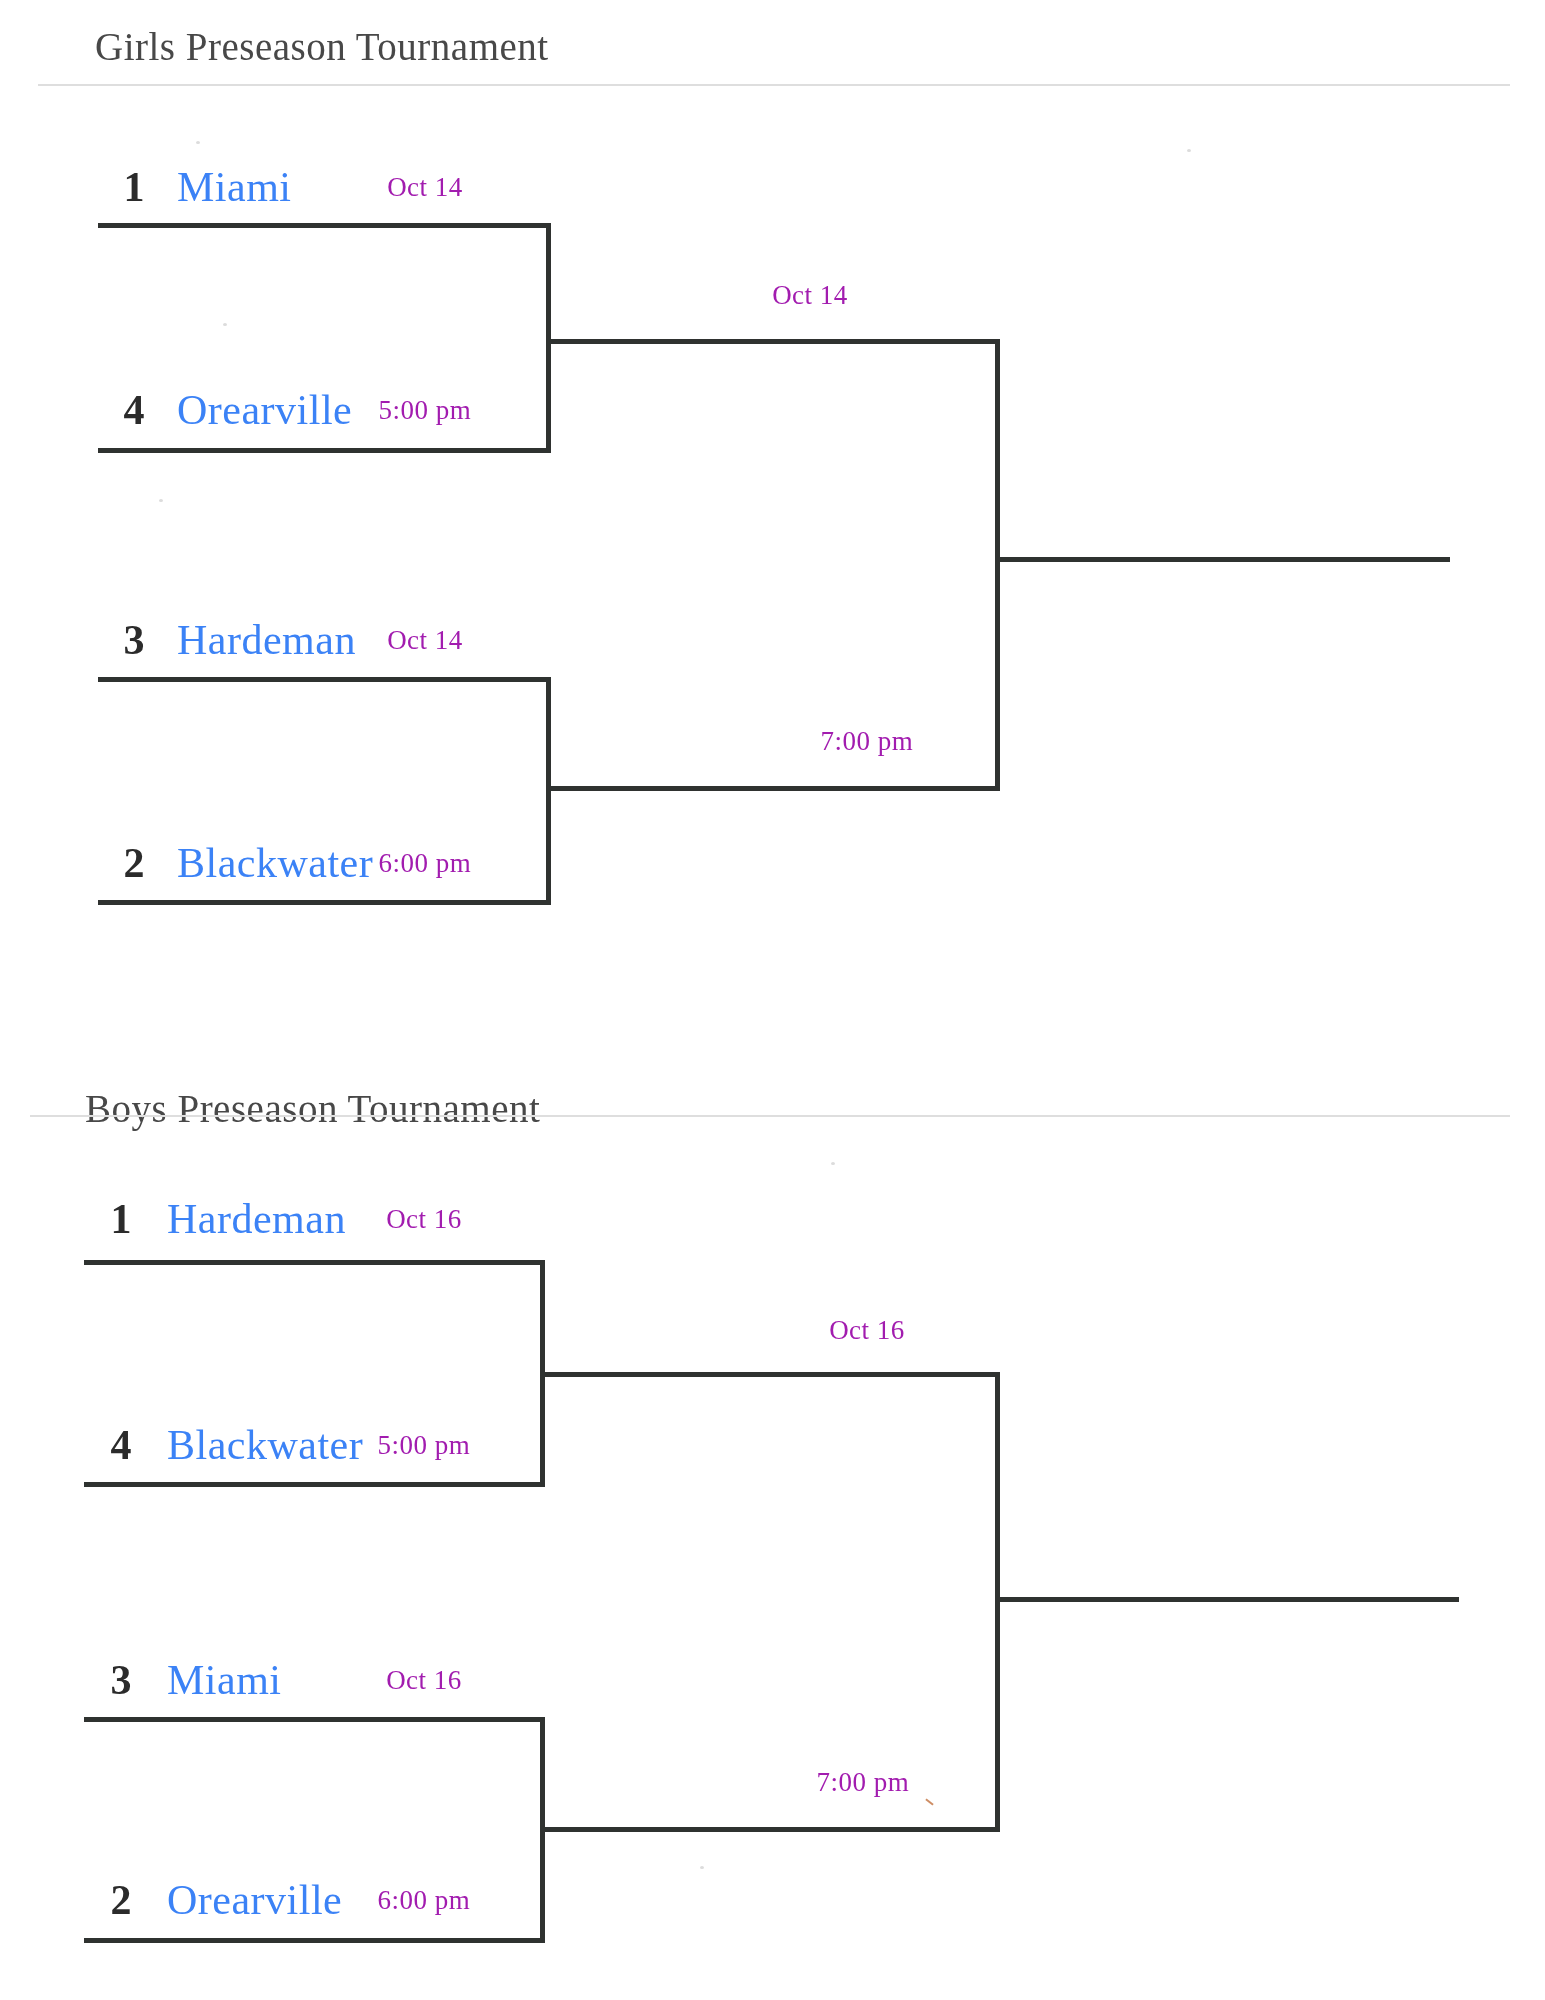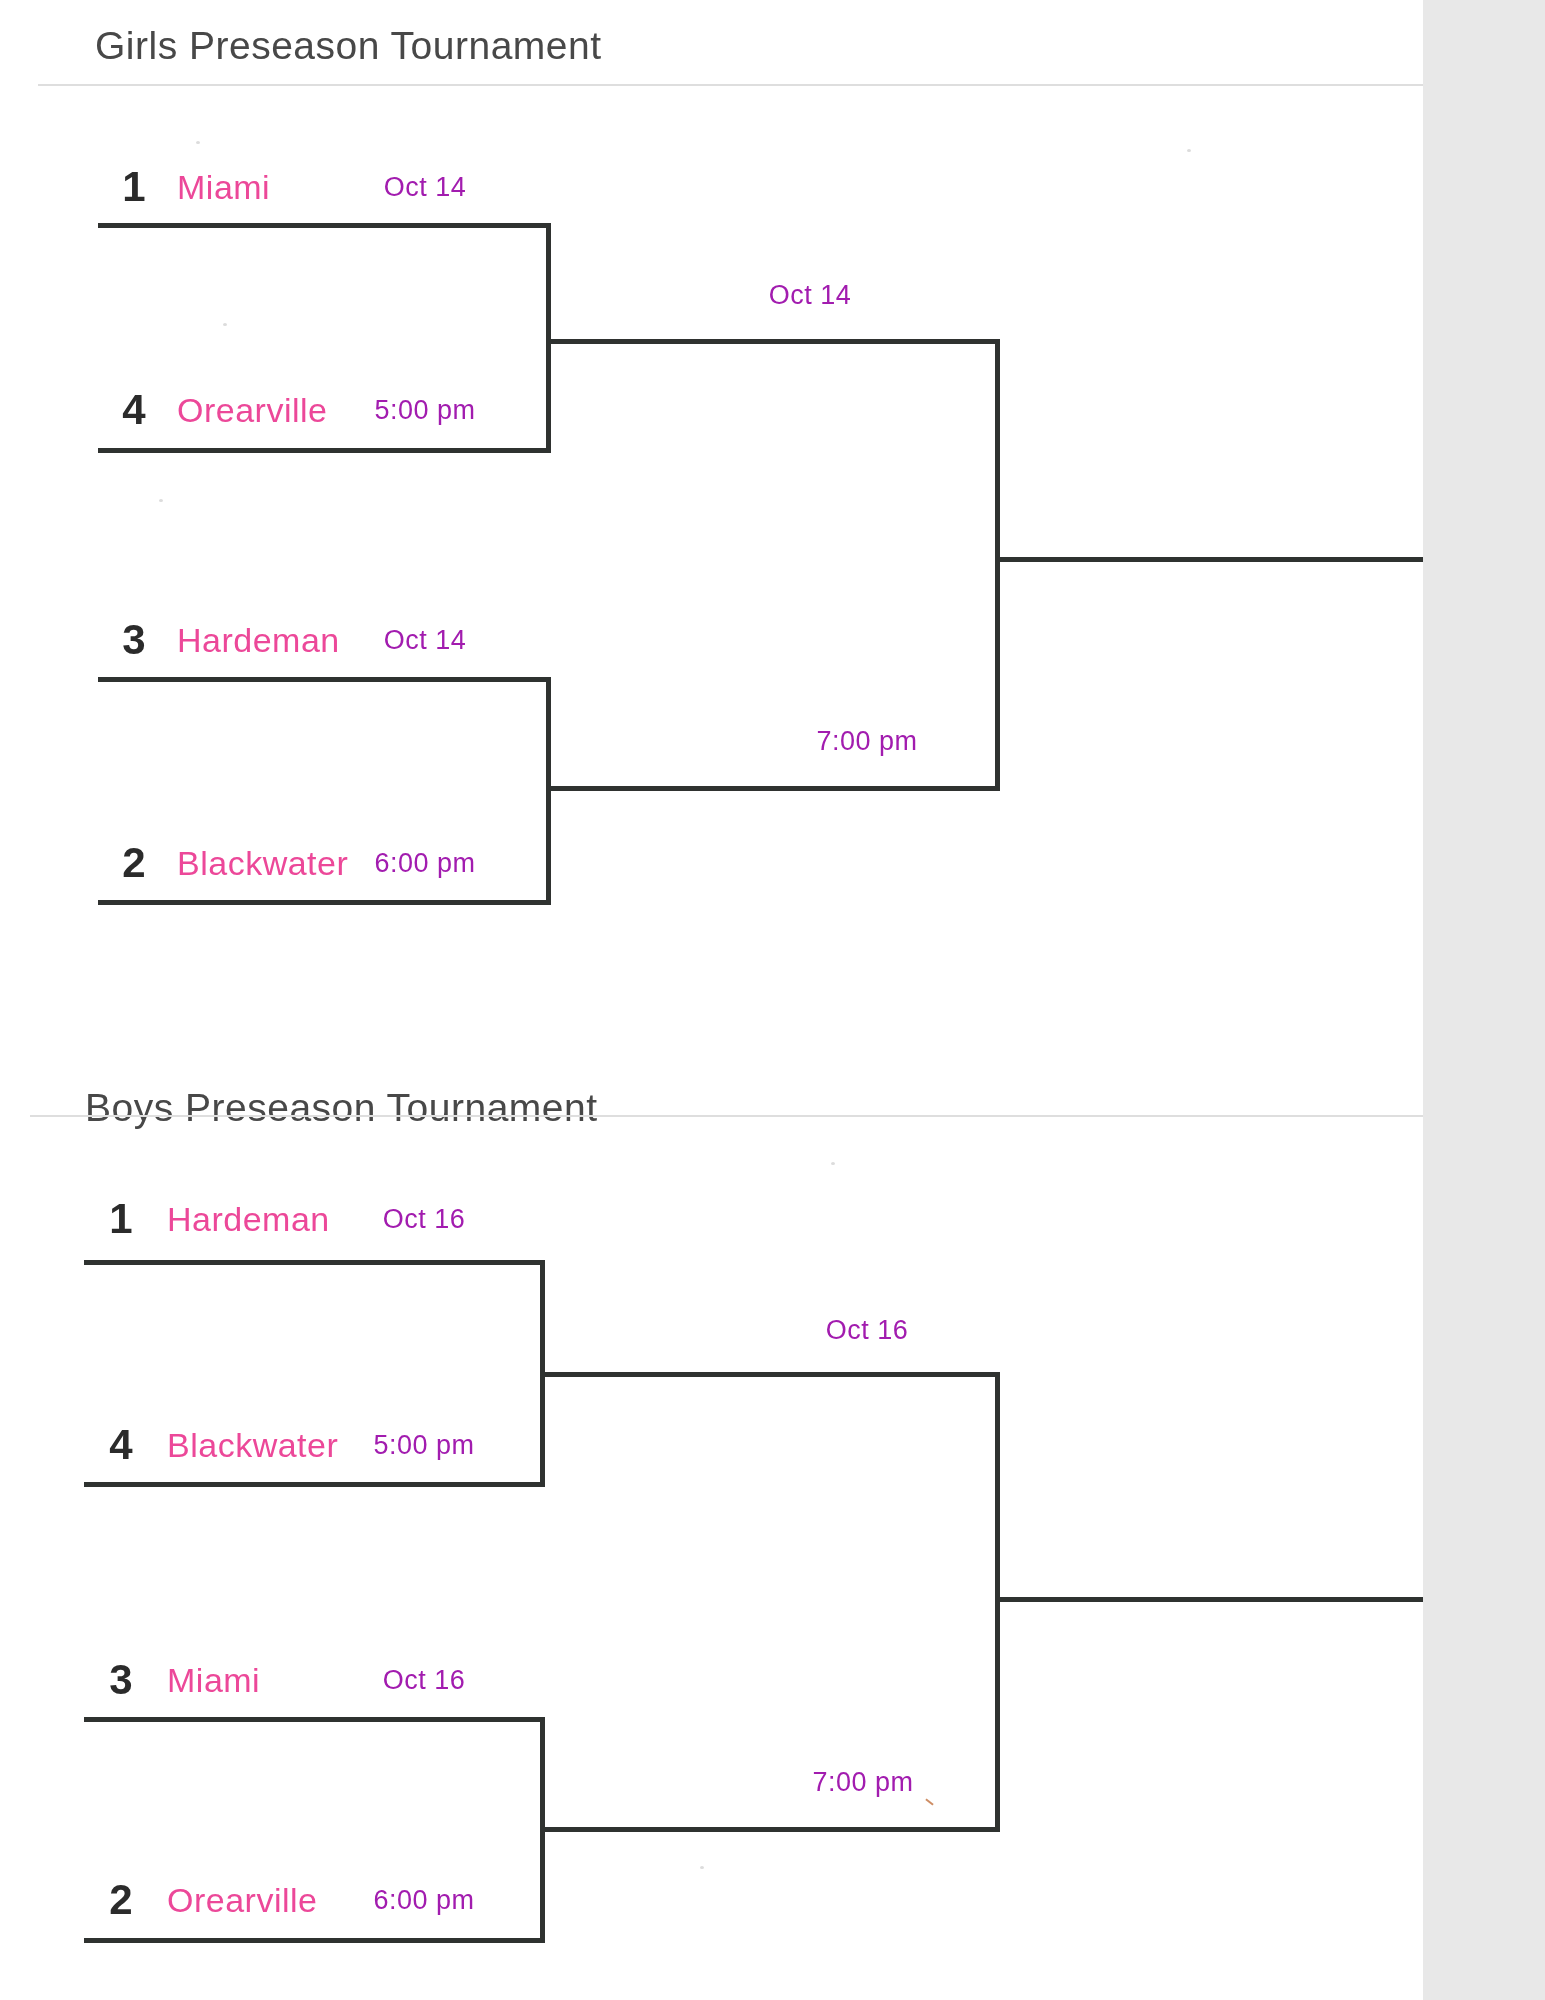--- a/index.html
+++ b/index.html
@@ -1,21 +1,21 @@
 <!DOCTYPE html>
 <html><head>
 <meta charset="utf-8">
 <style>
   html,body{margin:0;padding:0;background:#e8e8e8;}
   #page{
     position:relative;
-    width:1423px;height:2000px;
+    width:1545px;height:2000px;
     background:#ffffff;
     overflow:hidden;
-    font-family:Liberation Sans, sans-serif;
+    font-family:Liberation Serif, serif;
   }
   .section-title{
     position:absolute;
     font-size:39px;
     color:#484848;
     letter-spacing:0.5px;
     white-space:nowrap;
   }
   .title-rule{
     position:absolute;
@@ -28,22 +28,22 @@
     width:34px;
     text-align:center;
     font-size:42px;
     font-weight:bold;
     color:#2b2b2b;
     white-space:nowrap;
   }
   .team{
     position:absolute;
     transform:translateY(-50%);
-    font-size:34px;
-    color:#ec4899;
+    font-size:42px;
+    color:#3b82f6;
     letter-spacing:0.5px;
     white-space:nowrap;
   }
   .slot-meta{
     position:absolute;
     transform:translateY(-50%);
     width:200px;
     text-align:center;
     font-size:27px;
     color:#a21caf;

